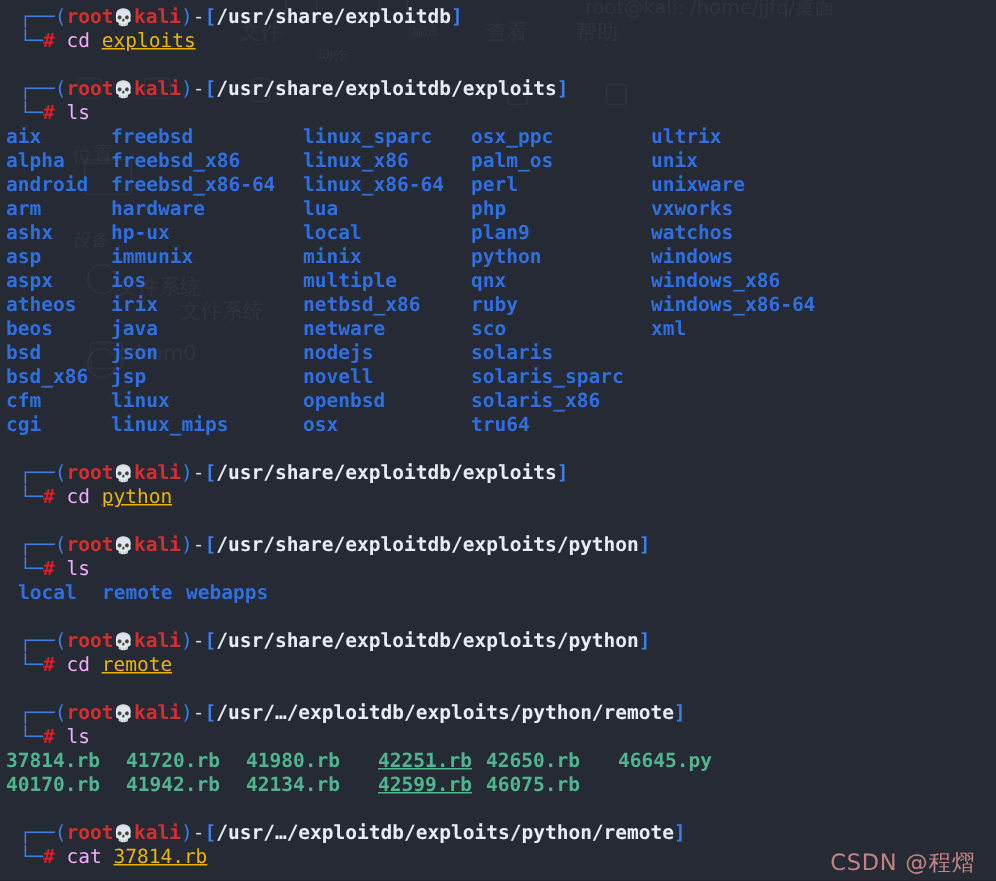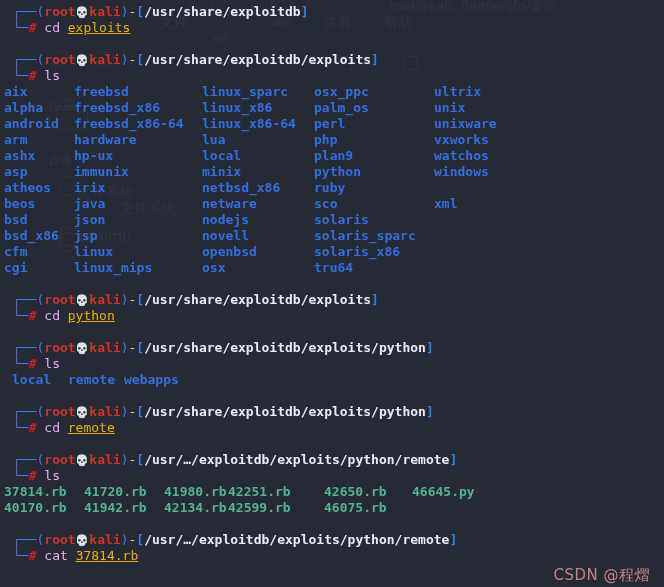--- a/index.html
+++ b/index.html
@@ -82,21 +82,21 @@
   .k0 { left: 4px;   }
   .k1 { left: 74px;  }
   .k2 { left: 202px; }
   .k3 { left: 314px; }
   .k4 { left: 434px; }
 
   
   .f0 { left: 4px;   }
   .f1 { left: 84px;  }
   .f2 { left: 164px; }
-  .f3 { left: 228px; }
+  .f3 { left: 252px; text-decoration: underline; }
   .f4 { left: 324px; }
   .f5 { left: 404px; margin-left: 8px; }
 
   
   .s0 { left: 4px; margin-left: 8px;  }
   .s1 { left: 68px; }
   .s2 { left: 124px; }
 
   
   .watermark {
@@ -152,21 +152,22 @@
 
     <div class="line"><span class="pb">┌──</span><span class="paren">(</span><span class="user">root</span><span class="skull">💀</span><span class="user">kali</span><span class="paren">)</span><span class="dash">-</span><span class="brk">[</span><span class="path">/usr/share/exploitdb/exploits</span><span class="brk">]</span></div>
     <div class="line"><span class="pb">└─</span><span class="hash">#</span><span> </span><span class="cmd">ls</span></div>
 
     <div class="cols"><span class="c k0 dir">aix</span><span class="c k1 dir">freebsd</span><span class="c k2 dir">linux_sparc</span><span class="c k3 dir">osx_ppc</span><span class="c k4 dir">ultrix</span></div>
     <div class="cols"><span class="c k0 dir">alpha</span><span class="c k1 dir">freebsd_x86</span><span class="c k2 dir">linux_x86</span><span class="c k3 dir">palm_os</span><span class="c k4 dir">unix</span></div>
     <div class="cols"><span class="c k0 dir">android</span><span class="c k1 dir">freebsd_x86-64</span><span class="c k2 dir">linux_x86-64</span><span class="c k3 dir">perl</span><span class="c k4 dir">unixware</span></div>
     <div class="cols"><span class="c k0 dir">arm</span><span class="c k1 dir">hardware</span><span class="c k2 dir">lua</span><span class="c k3 dir">php</span><span class="c k4 dir">vxworks</span></div>
     <div class="cols"><span class="c k0 dir">ashx</span><span class="c k1 dir">hp-ux</span><span class="c k2 dir">local</span><span class="c k3 dir">plan9</span><span class="c k4 dir">watchos</span></div>
     <div class="cols"><span class="c k0 dir">asp</span><span class="c k1 dir">immunix</span><span class="c k2 dir">minix</span><span class="c k3 dir">python</span><span class="c k4 dir">windows</span></div>
-    <div class="cols"><span class="c k0 dir">atheos</span><span class="c k1 dir">irix</span><span class="c k2 dir">netbsd_x86</span><span class="c k3 dir">ruby</span></div>
+    <div class="cols"><span class="c k0 dir">aspx</span><span class="c k1 dir">ios</span><span class="c k2 dir">multiple</span><span class="c k3 dir">qnx</span><span class="c k4 dir">windows_x86</span></div>
+    <div class="cols"><span class="c k0 dir">atheos</span><span class="c k1 dir">irix</span><span class="c k2 dir">netbsd_x86</span><span class="c k3 dir">ruby</span><span class="c k4 dir">windows_x86-64</span></div>
     <div class="cols"><span class="c k0 dir">beos</span><span class="c k1 dir">java</span><span class="c k2 dir">netware</span><span class="c k3 dir">sco</span><span class="c k4 dir">xml</span></div>
     <div class="cols"><span class="c k0 dir">bsd</span><span class="c k1 dir">json</span><span class="c k2 dir">nodejs</span><span class="c k3 dir">solaris</span></div>
     <div class="cols"><span class="c k0 dir">bsd_x86</span><span class="c k1 dir">jsp</span><span class="c k2 dir">novell</span><span class="c k3 dir">solaris_sparc</span></div>
     <div class="cols"><span class="c k0 dir">cfm</span><span class="c k1 dir">linux</span><span class="c k2 dir">openbsd</span><span class="c k3 dir">solaris_x86</span></div>
     <div class="cols"><span class="c k0 dir">cgi</span><span class="c k1 dir">linux_mips</span><span class="c k2 dir">osx</span><span class="c k3 dir">tru64</span></div>
 
     <div class="line blank"></div>
 
     <div class="line"><span class="pb">┌──</span><span class="paren">(</span><span class="user">root</span><span class="skull">💀</span><span class="user">kali</span><span class="paren">)</span><span class="dash">-</span><span class="brk">[</span><span class="path">/usr/share/exploitdb/exploits</span><span class="brk">]</span></div>
     <div class="line"><span class="pb">└─</span><span class="hash">#</span><span> </span><span class="cmd">cd</span><span> </span><span class="arg">python</span></div>

